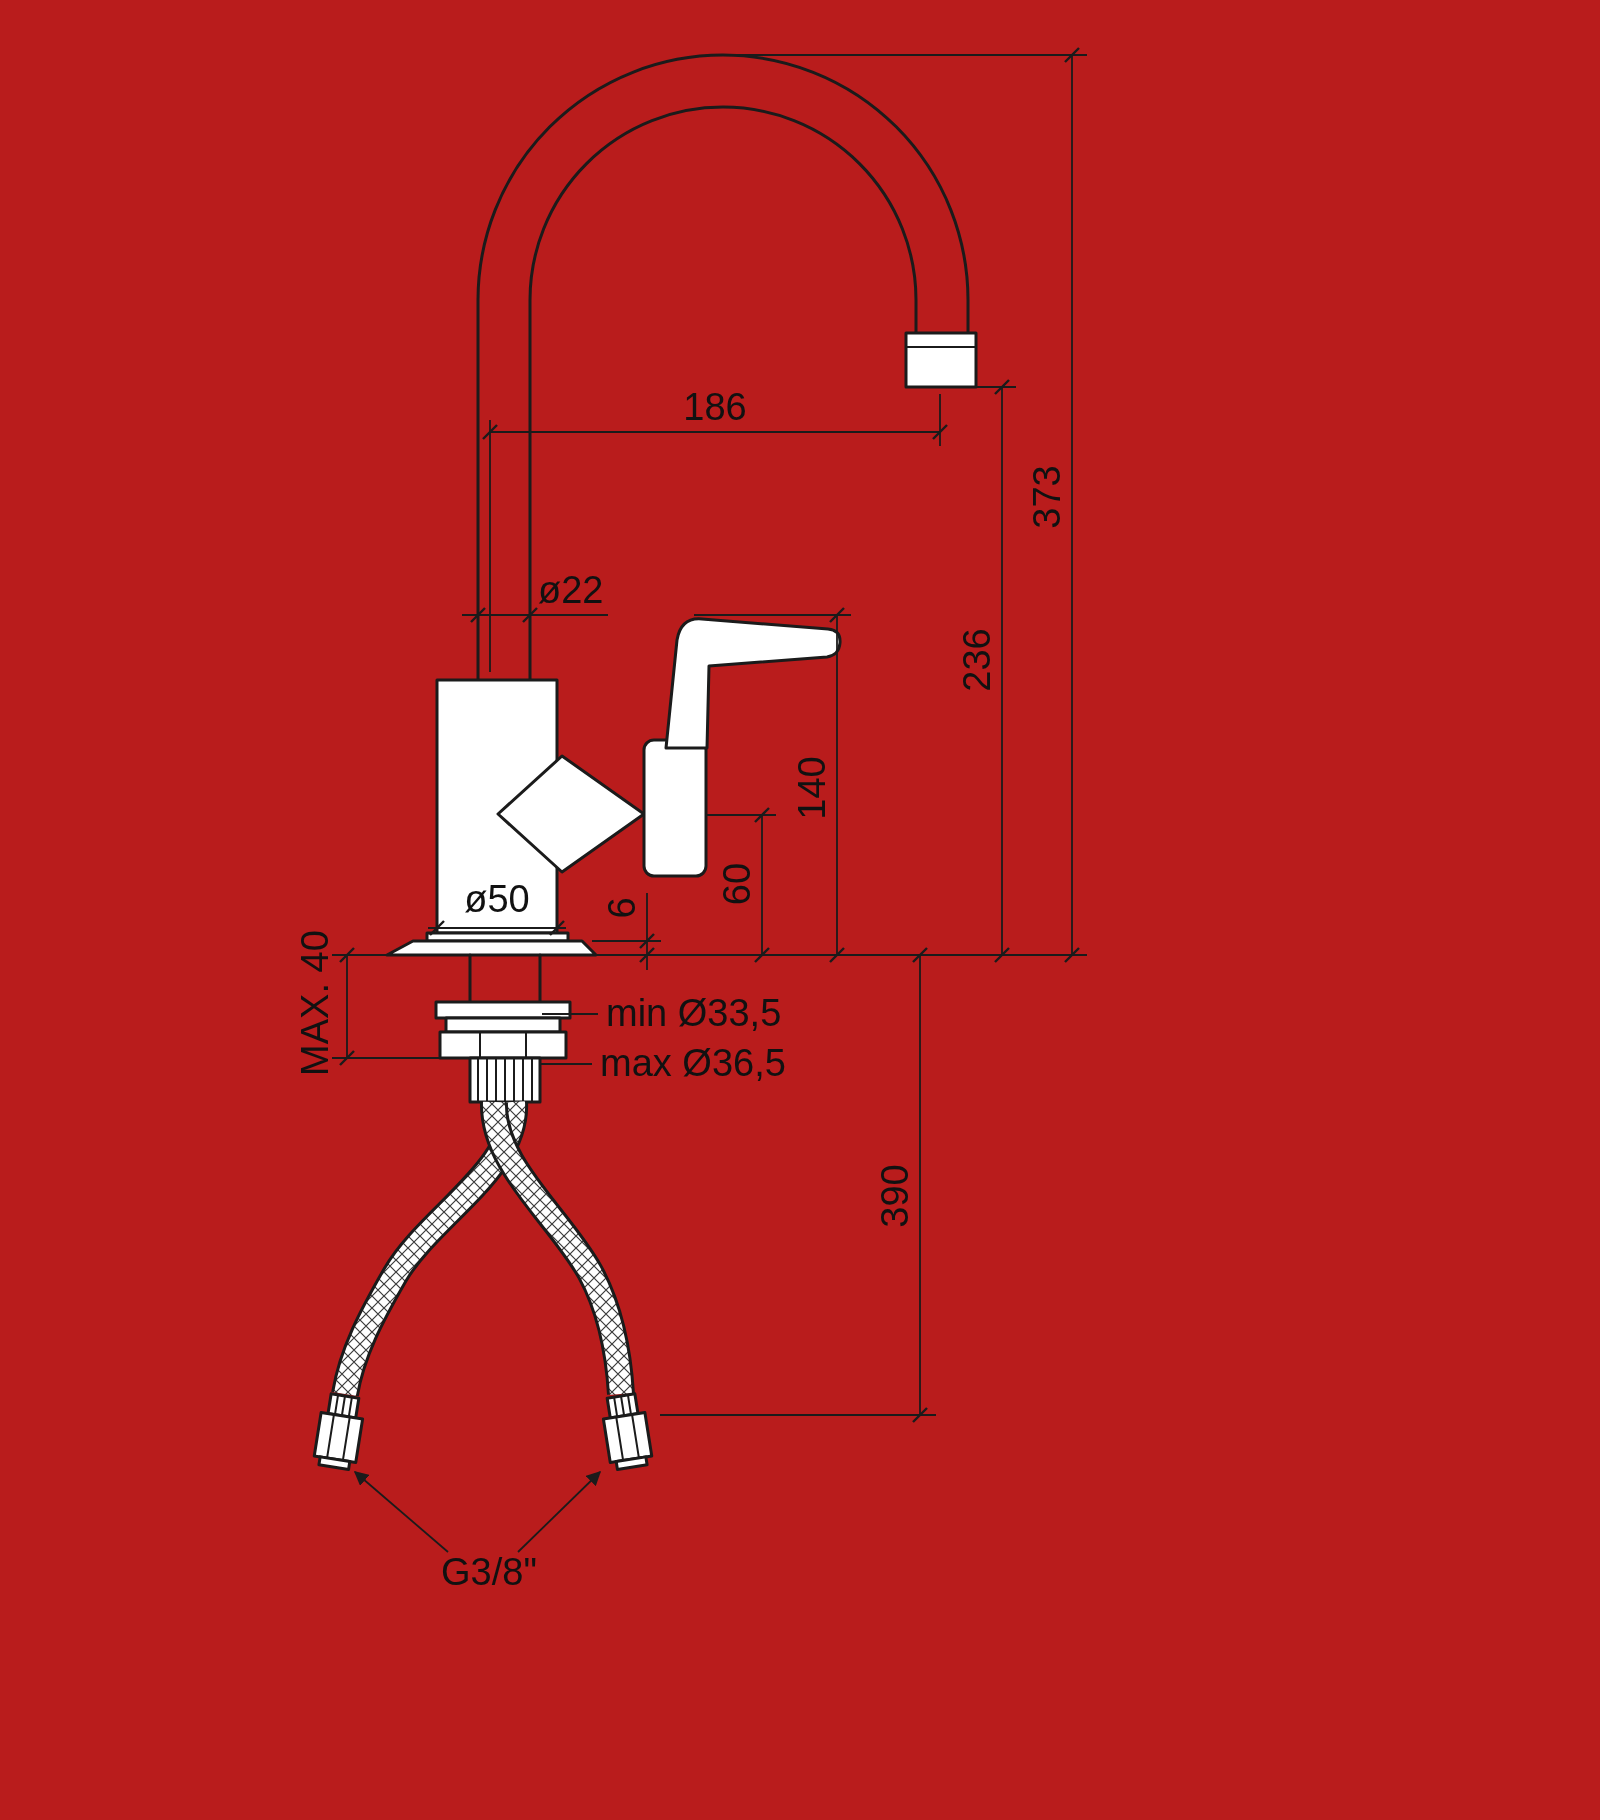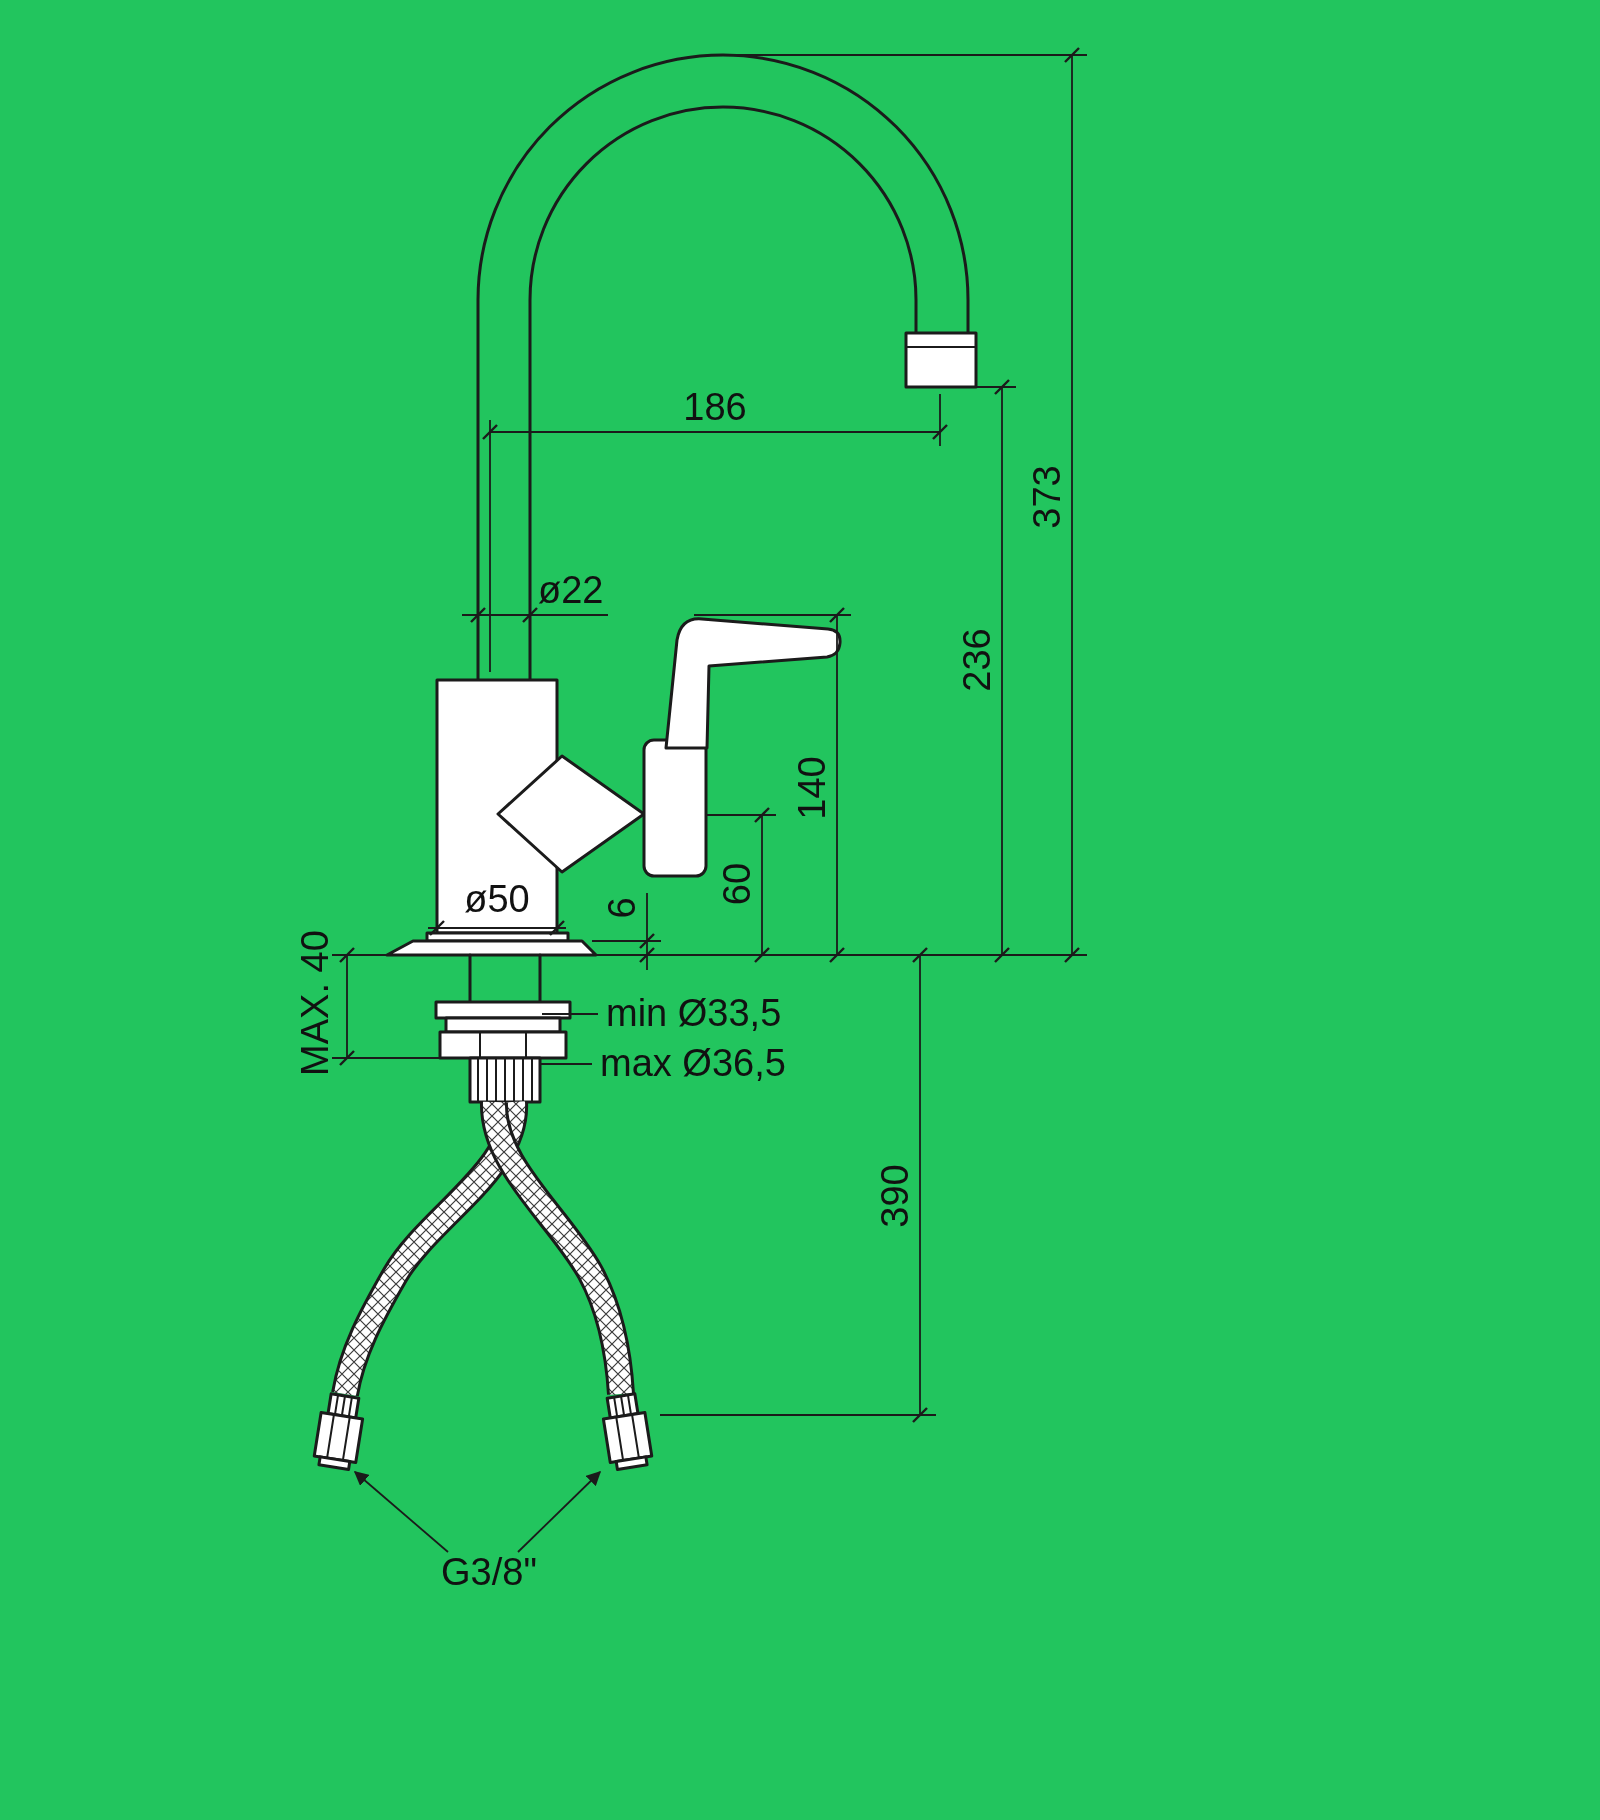--- a/index.html
+++ b/index.html
@@ -1,16 +1,16 @@
 <!DOCTYPE html>
 <html><head>
 <meta charset="utf-8">
 <style>
   html,body{margin:0;padding:0;background:#fff;}
-  .page{width:1600px;height:1820px;background:#22c55e;position:relative;overflow:hidden;}
+  .page{width:1600px;height:1820px;background:#b91c1c;position:relative;overflow:hidden;}
   svg{display:block;}
   .outline{fill:none;stroke:#1b1b1b;stroke-width:3;stroke-linejoin:round;stroke-linecap:round;}
   .fillw{fill:#ffffff;stroke:#1b1b1b;stroke-width:3;stroke-linejoin:round;}
   .thin{fill:none;stroke:#1b1b1b;stroke-width:2;}
   .dim{fill:none;stroke:#1b1b1b;stroke-width:1.8;}
   .dimtext{font-family:"Liberation Sans","DejaVu Sans",sans-serif;font-size:38px;fill:#111;}
 </style>
 </head>
 <body>
 

